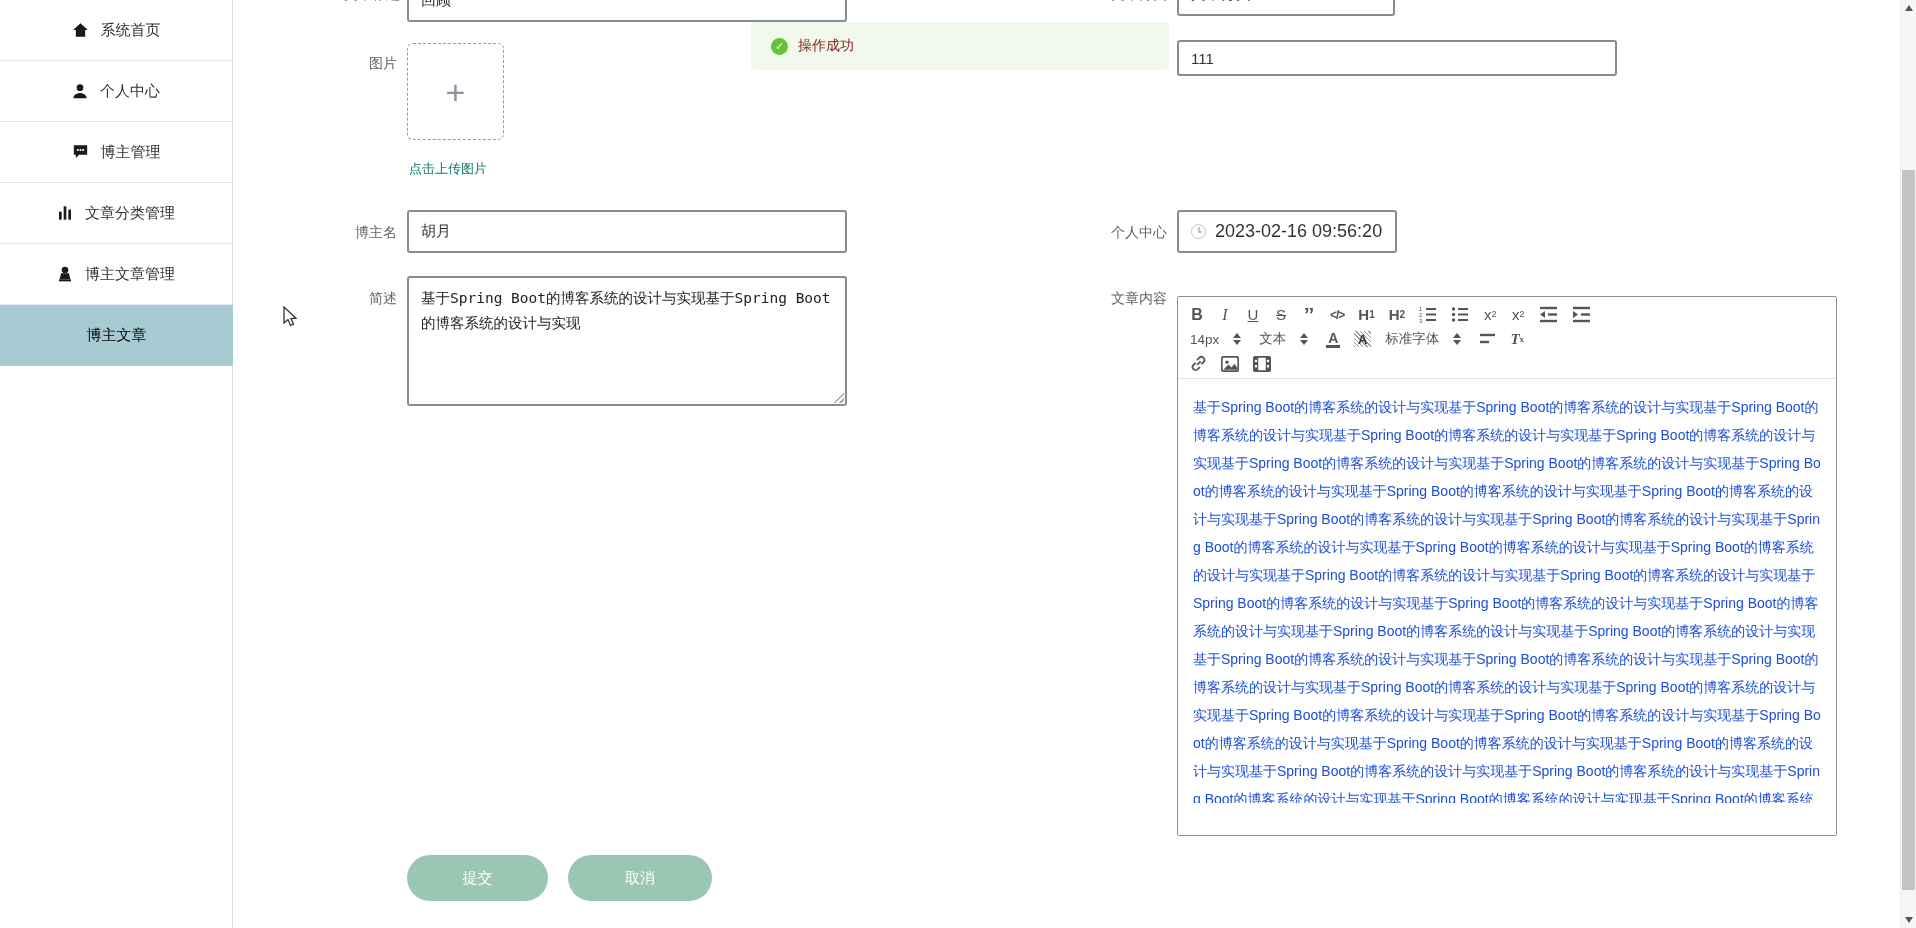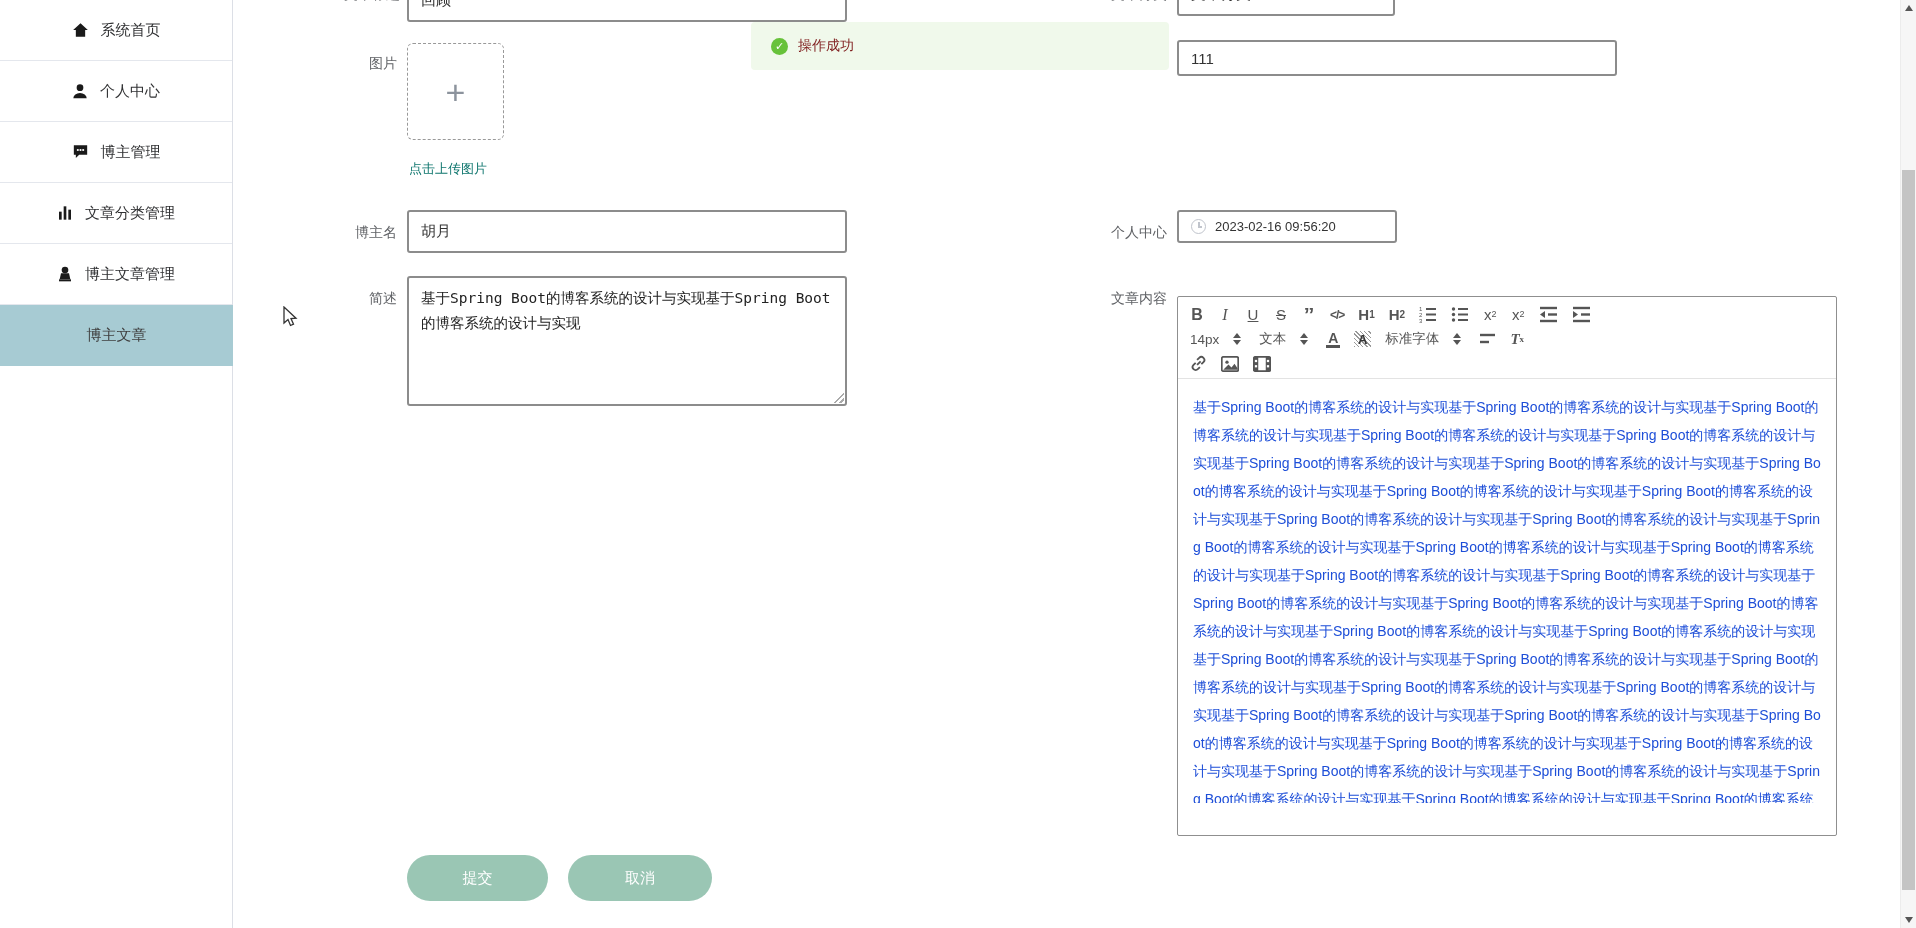--- a/index.html
+++ b/index.html
@@ -8,21 +8,21 @@
   #stage { position:relative; width:1916px; height:928px; overflow:hidden; background:#fff; }
 
   
   .sidebar { position:absolute; left:0; top:0; width:233px; height:928px;
     background:#fff; border-right:1px solid #dcdfe6;text-align:right; }
   .side-item { height:61px; display:flex; align-items:center; justify-content:center;
     gap:12px; border-bottom:1px solid #e4e7ed; color:#303133; font-size:15px; cursor:pointer; }
   .side-item svg { flex:0 0 auto; }
   .side-active { position:absolute; left:0; top:305px; width:233px; height:61px;
     background:#a7cbd3; display:flex; align-items:center; justify-content:center;
-    color:#404040; font-size:15px; cursor:pointer; }
+    color:#000000; font-size:15px; cursor:pointer; }
 
   
   .flabel { position:absolute; color:#606266; font-size:14px; text-align:right; }
   .finput { position:absolute; border:2px solid #8c8c8c; border-radius:3px; background:#fff;
     display:flex; align-items:center; padding:0 12px; font-size:15px; color:#333; }
   .mono { font-family:"DejaVu Sans Mono", monospace; }
 
   .toast { position:absolute; left:751px; top:22px; width:418px; height:48px;
     background:#f0f9eb; border-radius:4px; display:flex; align-items:center; padding:0 20px; gap:10px; }
   .toast-ico { width:17px; height:17px; border-radius:50%; background:#67c23a; color:#fff;
@@ -171,21 +171,21 @@
     <span class="upload-plus">+</span>
   </div>
   <div class="upload-hint">点击上传图片</div>
 
   <div class="flabel" style="left:317px; top:224px; width:80px;">博主名</div>
   <div class="finput mono" style="left:407px; top:210px; width:440px; height:43px;">
     <span>胡月</span>
   </div>
 
   <div class="flabel" style="left:1087px; top:224px; width:80px;">个人中心</div>
-  <div class="finput" style="left:1177px; top:210px; width:220px; height:33px; font-size:13px;text-align:center;">
+  <div class="finput" style="left:1177px; top:210px; width:220px; height:43px; font-size:18px;text-align:center;">
     <i class="clock"></i>
     <span>2023-02-16 09:56:20</span>
   </div>
 
   <div class="flabel" style="left:317px; top:290px; width:80px;">简述</div>
   <textarea class="fsummary" style="">基于Spring Boot的博客系统的设计与实现基于Spring Boot的博客系统的设计与实现</textarea>
   <div class="resize-grip"></div>
 
   <div class="flabel" style="left:1087px; top:290px; width:80px;">文章内容</div>
   <div class="editor">

